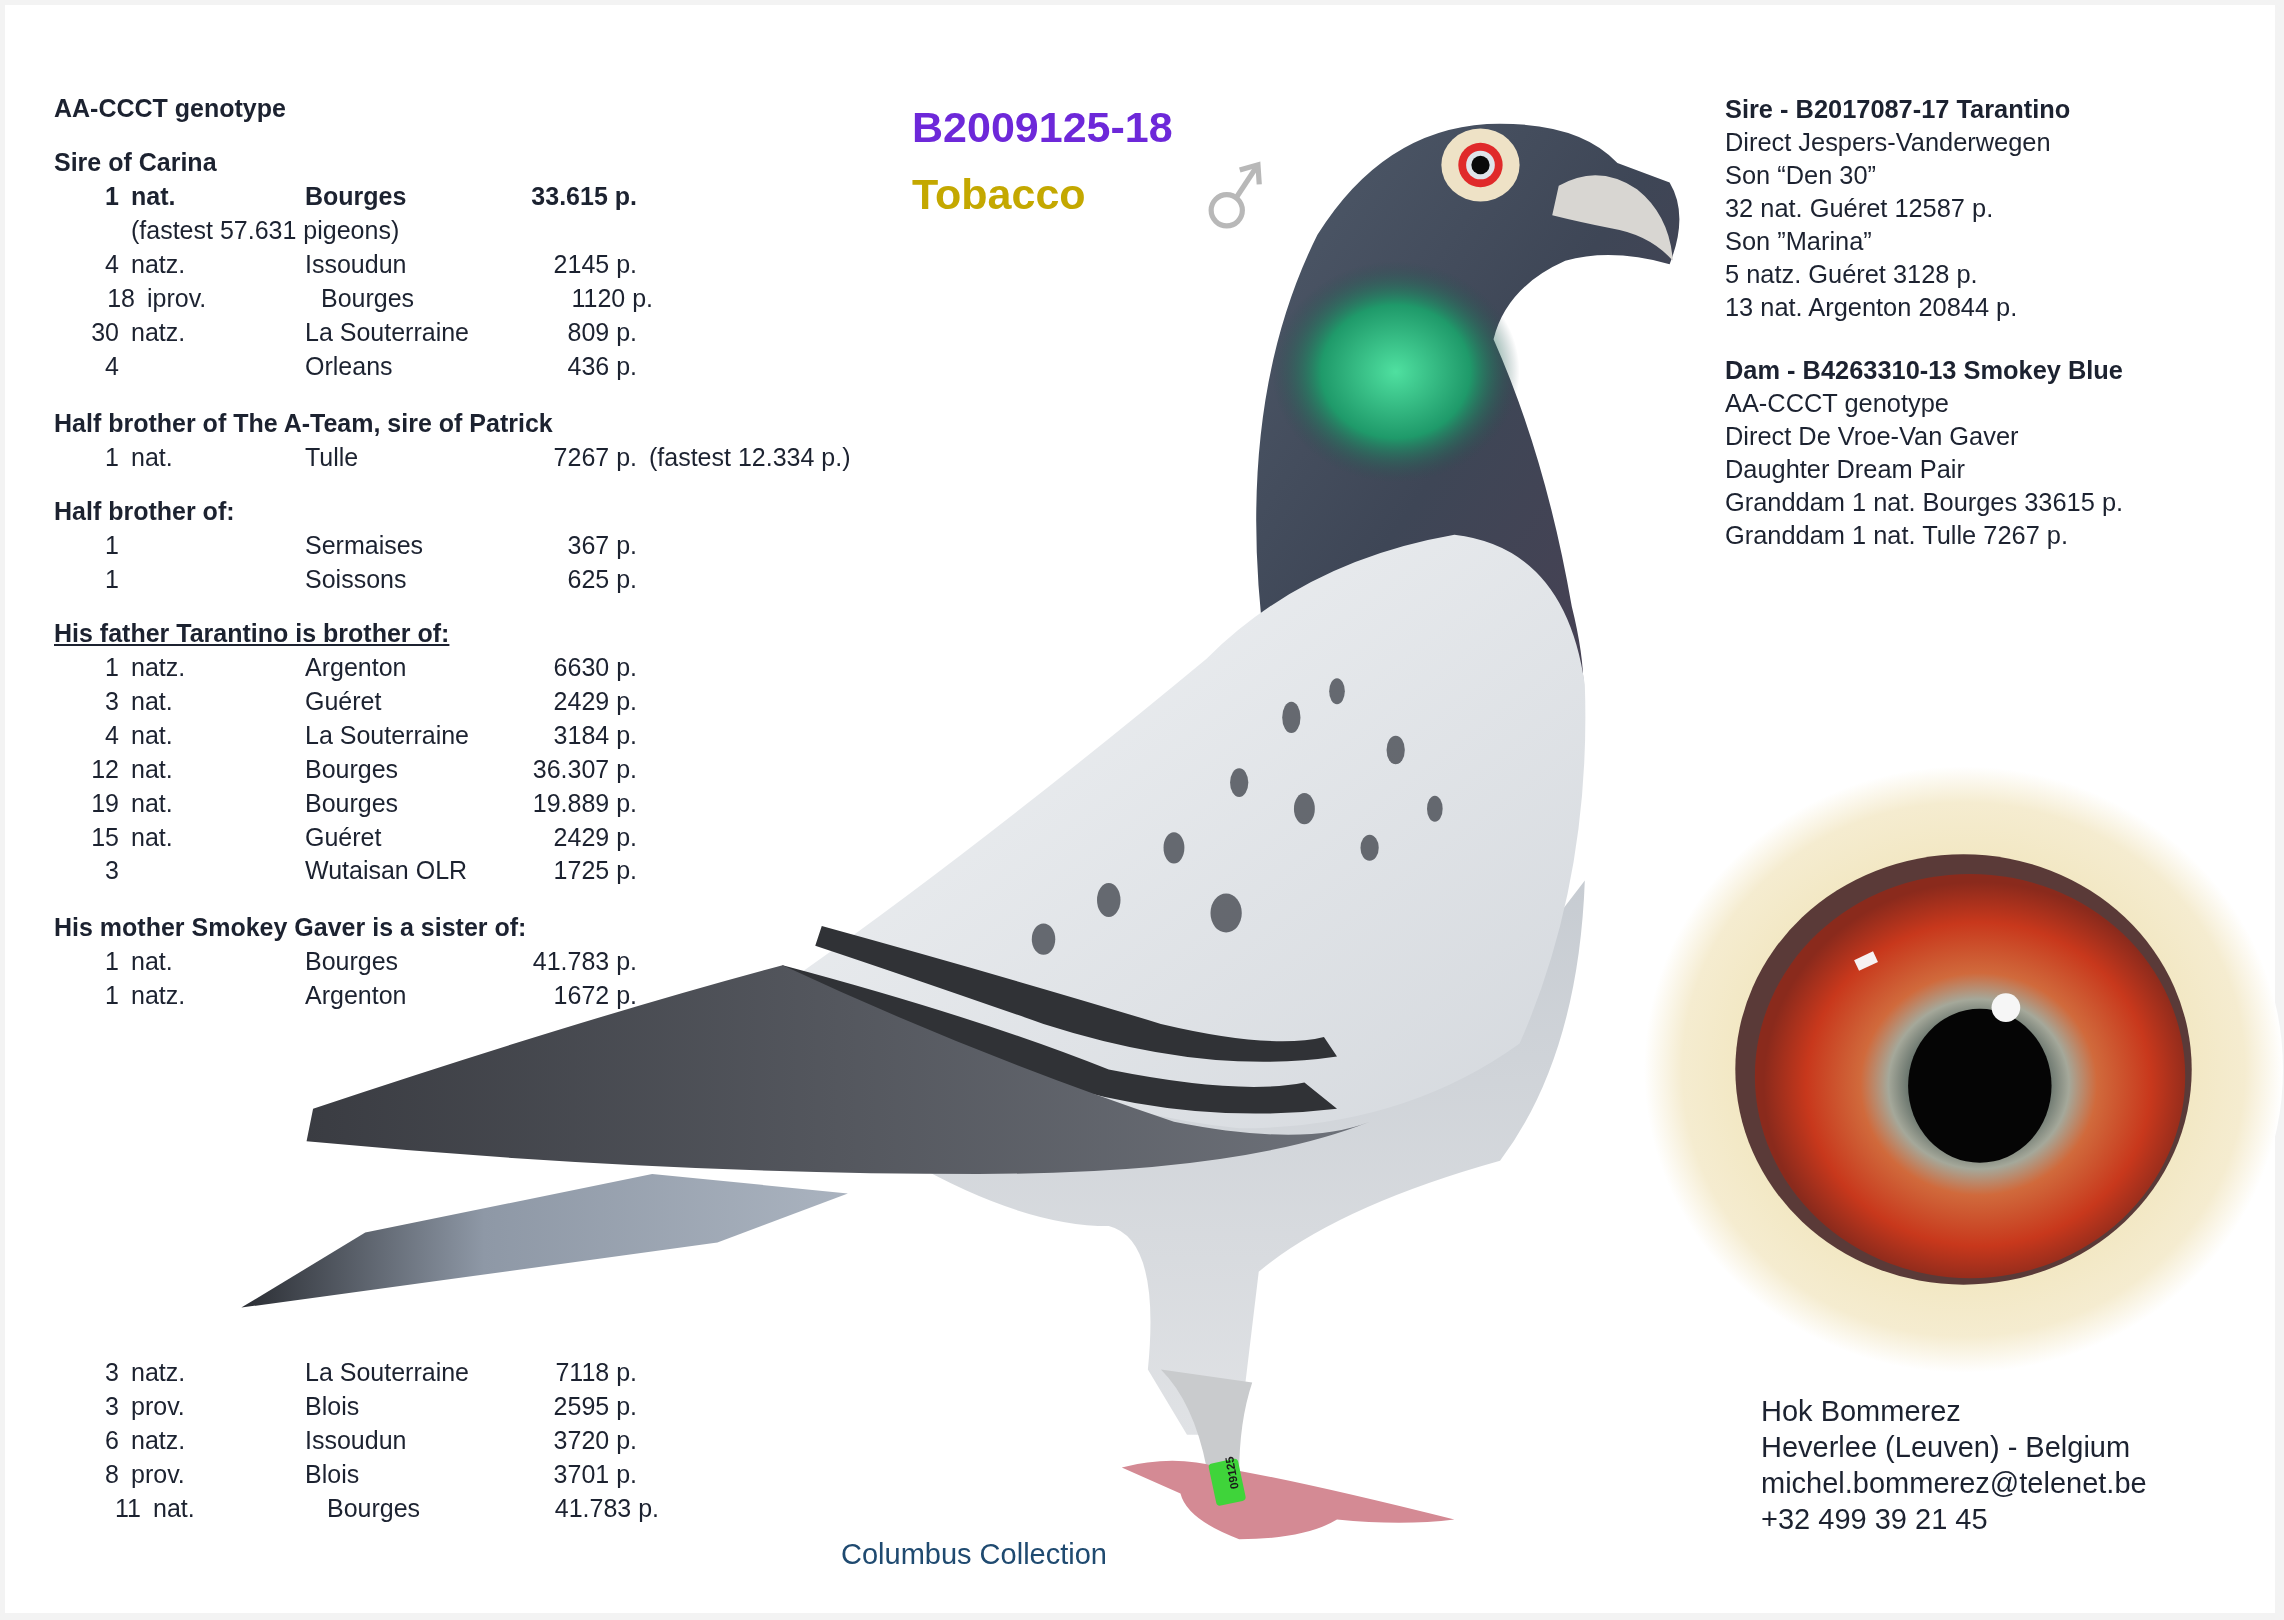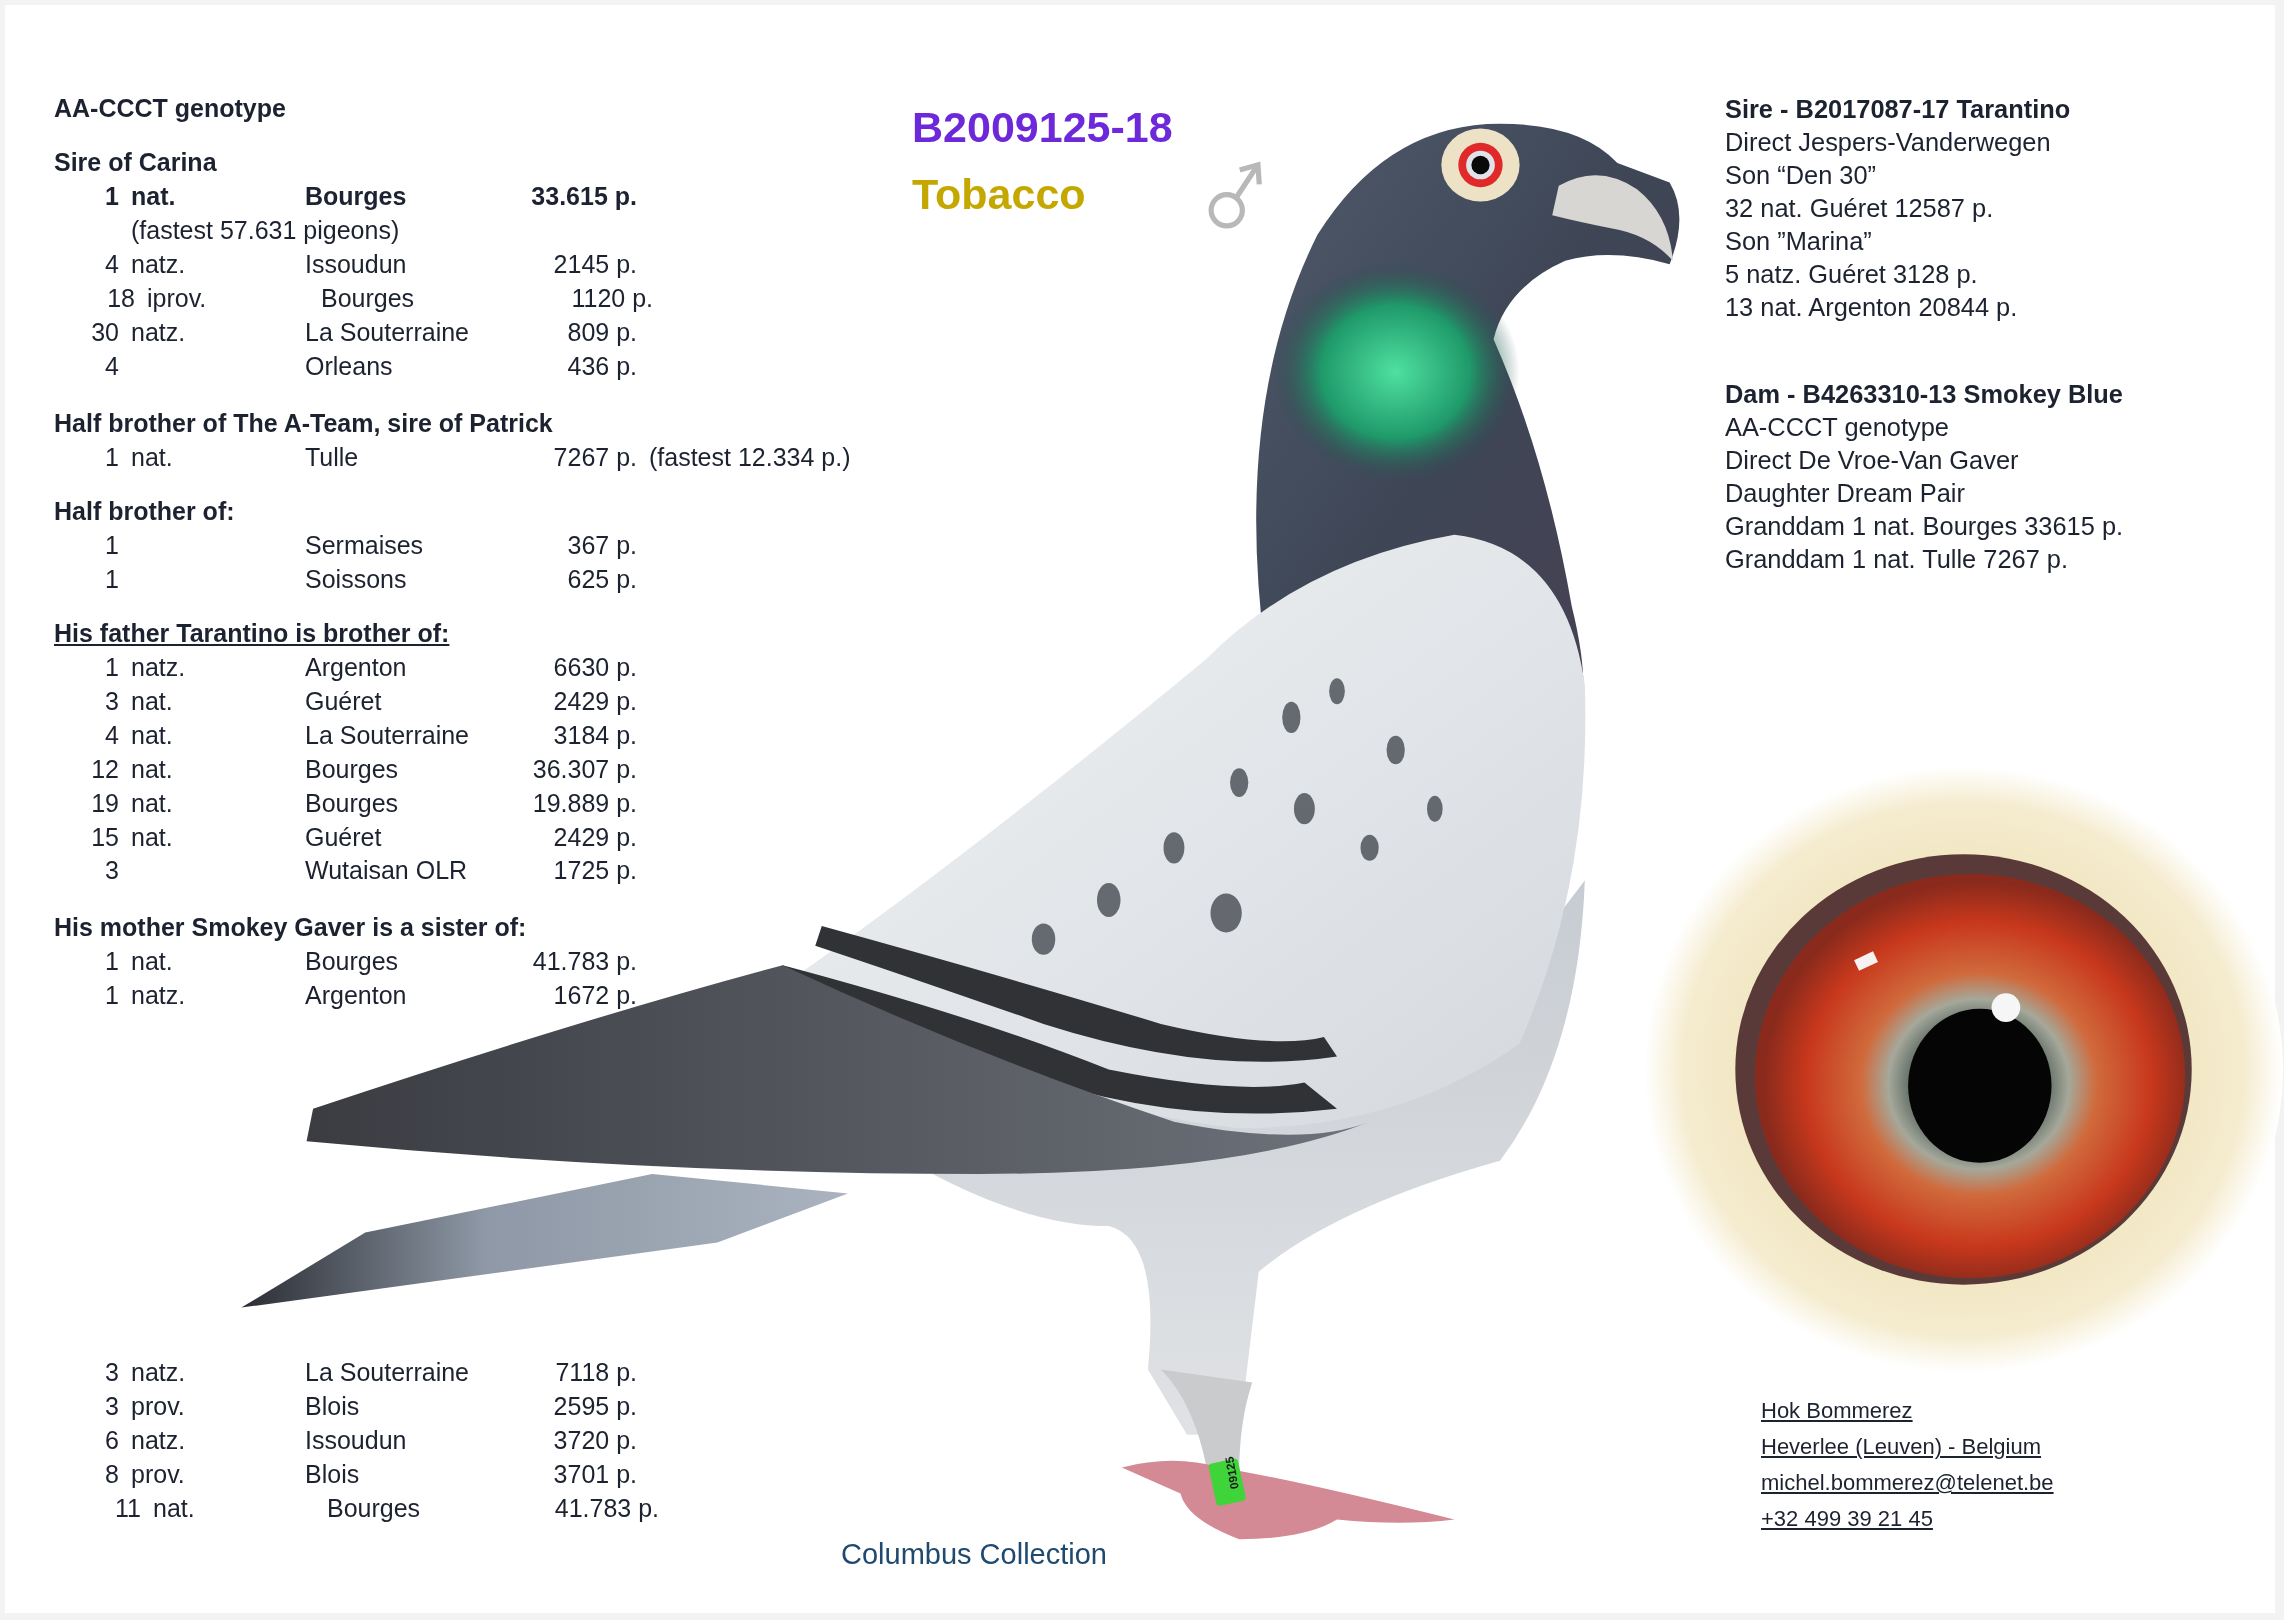--- a/index.html
+++ b/index.html
@@ -34,21 +34,21 @@
   }
   .male {
     position: absolute; left: 1207px; top: 157px; width: 59px; height: 78px;
   }
 
   .right-block { position: absolute; left: 1725px; }
   .right-block .line { font-size: 25.4px; line-height: 33px; white-space: nowrap; }
   .right-block .line.b { font-weight: bold; }
 
   .contact { position: absolute; left: 1761px; top: 1393px; }
-  .contact .line { font-size: 22px; line-height: 36px; white-space: nowrap; text-decoration: underline; }
+  .contact .line { font-size: 29px; line-height: 36px; white-space: nowrap; }
 
   .collection {
     position: absolute; left: 841px; top: 1538px; font-size: 29px; color: #1f4a70; white-space: nowrap;
   }
 
   .pigeon { position: absolute; left: 0; top: 0; width: 2284px; height: 1620px; pointer-events: none; }
   .eye-photo { position: absolute; left: 1631px; top: 763px; width: 652px; height: 613px; }
 </style>
 </head>
 <body>
@@ -323,21 +323,21 @@
 <div class="right-block" style="top:93px;">
   <div class="line b">Sire -  B2017087-17 Tarantino</div>
   <div class="line">Direct Jespers-Vanderwegen</div>
   <div class="line">Son “Den 30”</div>
   <div class="line">32 nat. Guéret 12587 p.</div>
   <div class="line">Son ”Marina”</div>
   <div class="line">5 natz. Guéret 3128 p.</div>
   <div class="line">13 nat. Argenton 20844 p.</div>
 </div>
 
-<div class="right-block" style="top:354px;margin-top:24px;">
+<div class="right-block" style="top:354px;">
   <div class="line b">Dam - B4263310-13 Smokey Blue</div>
   <div class="line">AA-CCCT genotype</div>
   <div class="line">Direct De Vroe-Van Gaver</div>
   <div class="line">Daughter Dream Pair</div>
   <div class="line">Granddam 1 nat. Bourges 33615 p.</div>
   <div class="line">Granddam 1 nat. Tulle 7267 p.</div>
 </div>
 
 <div class="contact">
   <div class="line">Hok Bommerez</div>

